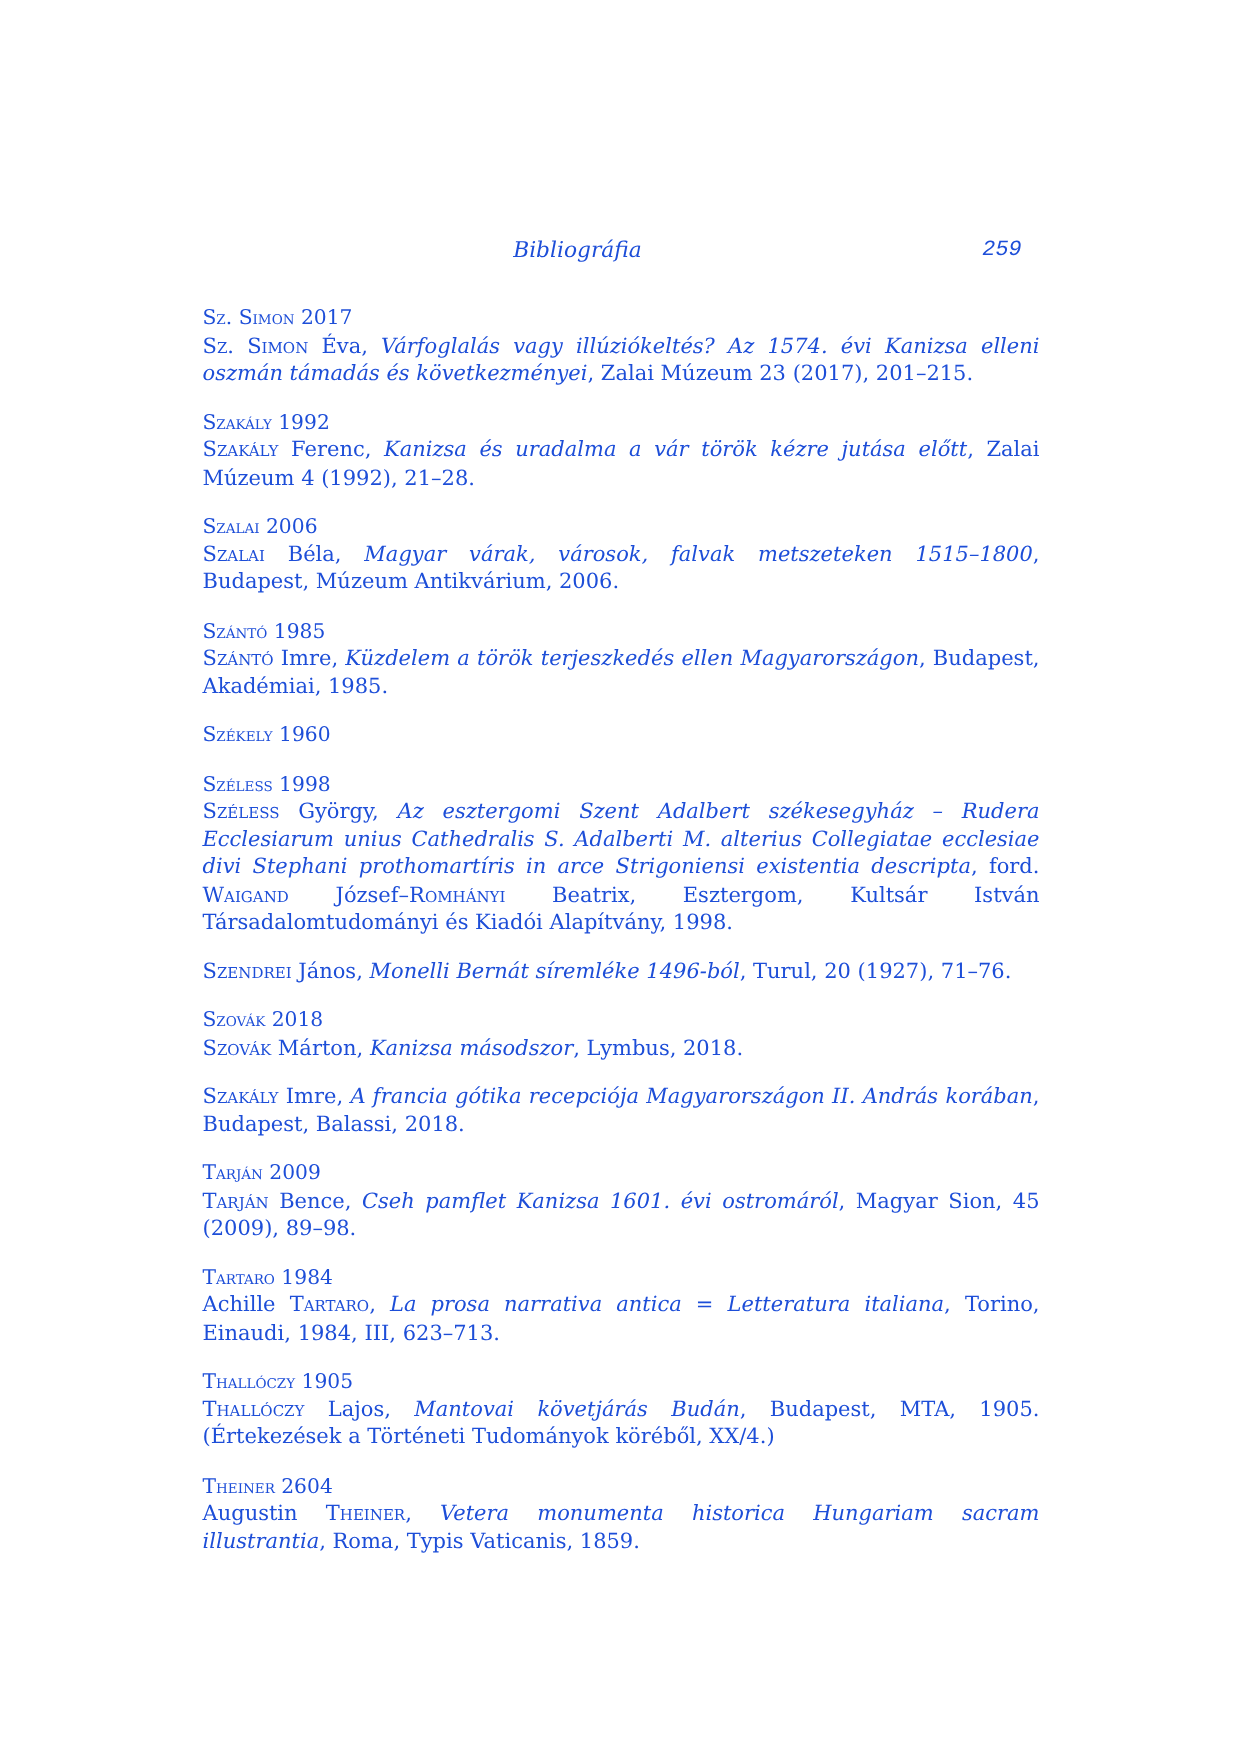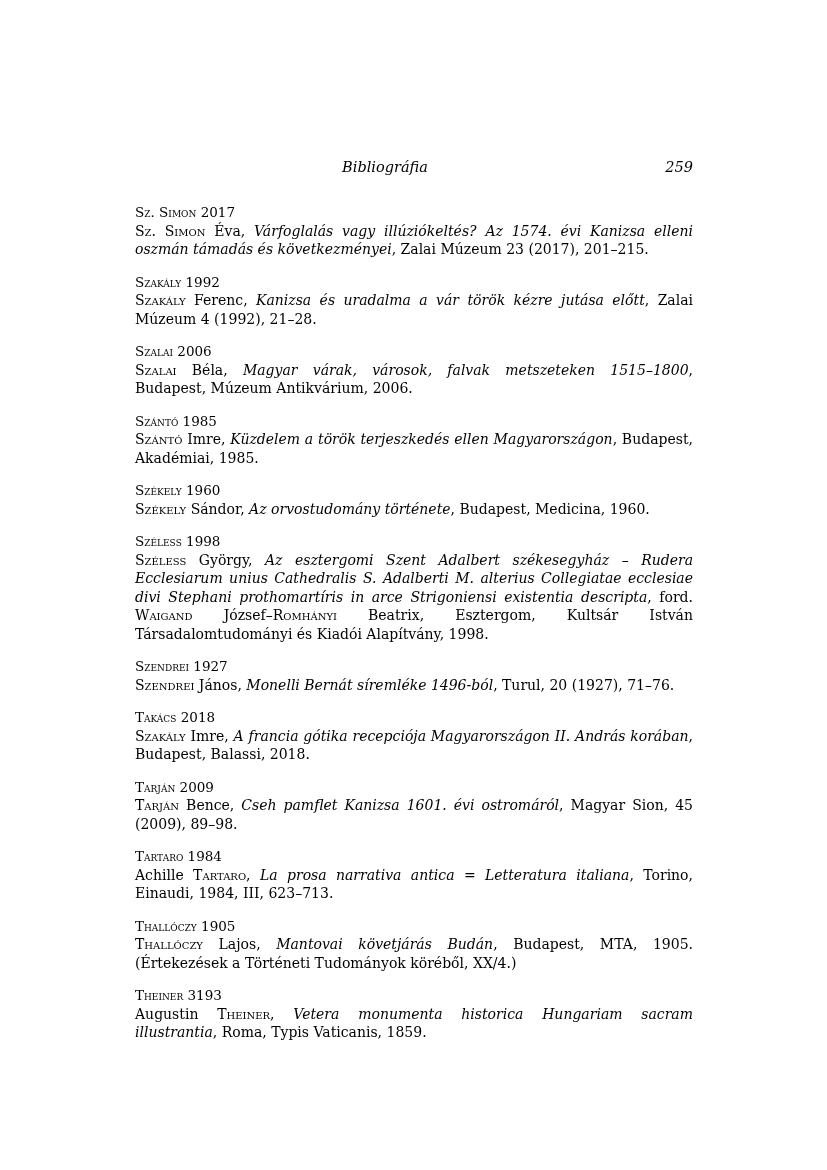--- a/index.html
+++ b/index.html
@@ -7,21 +7,21 @@
     padding: 0;
     background: #ffffff;
   }
   .sheet {
     position: relative;
     width: 827px;
     height: 1170px;
     background: #ffffff;
     overflow: hidden;
     font-family: "DejaVu Serif", serif;
-    color: #000000;
+    color: #1d4ed8;
   }
   .content {
     position: absolute;
     left: 135px;
     top: 158px;
     width: 558px;
   }
   .page-header {
     position: relative;
     text-align: center;
@@ -29,22 +29,23 @@
     font-size: 14.5px;
     line-height: 19px;
     margin: 0 0 26px 0;
   }
   .running-title {
     position: relative;
     left: -29px;
   }
   .page-number {
     position: absolute;
-    right: 0;
+    right: 12px;
     top: 0;
+    font-family: Liberation Mono, monospace;
   }
   .bib-list { display: block; }
   .entry {
     margin: 14px 0 10px 0;
   }
   .entry-label {
     font-variant: small-caps;
     font-weight: 400;
     font-size: 13.5px;
     line-height: 18.5px;
@@ -80,45 +81,46 @@
         <article class="entry">
           <h2 class="entry-label">Szalai 2006</h2>
           <p class="entry-body"><span class="sc">Szalai</span><span class=""> Béla, </span><span class="it">Magyar várak, városok, falvak metszeteken 1515–1800</span><span class="">, Budapest, Múzeum Antikvárium, 2006.</span></p>
         </article>
         <article class="entry">
           <h2 class="entry-label">Szántó 1985</h2>
           <p class="entry-body"><span class="sc">Szántó</span><span class=""> Imre, </span><span class="it">Küzdelem a török terjeszkedés ellen Magyarországon</span><span class="">, Budapest, Akadémiai, 1985.</span></p>
         </article>
         <article class="entry">
           <h2 class="entry-label">Székely 1960</h2>
-          <p class="entry-body"><span class="sc">Székely</span><span class=""> Sándor, </span><span class="it">Az orvostudomány története</span><span class="">, Budapest, Medicina, 1960.</span></p>
         </article>
         <article class="entry">
           <h2 class="entry-label">Széless 1998</h2>
           <p class="entry-body"><span class="sc">Széless</span><span class=""> György, </span><span class="it">Az esztergomi Szent Adalbert székesegyház – Rudera Ecclesiarum unius Cathedralis S. Adalberti M. alterius Collegiatae ecclesiae divi Stephani prothomartíris in arce Strigoniensi existentia descripta</span><span class="">, ford. </span><span class="sc">Waigand</span><span class=""> József–</span><span class="sc">Romhányi</span><span class=""> Beatrix, Esztergom, Kultsár István Társadalomtudományi és Kiadói Alapítvány, 1998.</span></p>
         </article>
         <article class="entry">
-          <h2 class="entry-label">Szendrei 1927</h2>
           <p class="entry-body"><span class="sc">Szendrei</span><span class=""> János, </span><span class="it">Monelli Bernát síremléke 1496-ból</span><span class="">, Turul, 20 (1927), 71–76.</span></p>
         </article>
         <article class="entry">
-          <h2 class="entry-label">Takács 2018</h2>
+          <h2 class="entry-label">Szovák 2018</h2>
+          <p class="entry-body"><span class="sc">Szovák</span><span class=""> Márton, </span><span class="it">Kanizsa másodszor</span><span class="">, Lymbus, 2018.</span></p>
+        </article>
+        <article class="entry">
           <p class="entry-body"><span class="sc">Szakály</span><span class=""> Imre, </span><span class="it">A francia gótika recepciója Magyarországon II. András korában</span><span class="">, Budapest, Balassi, 2018.</span></p>
         </article>
         <article class="entry">
           <h2 class="entry-label">Tarján 2009</h2>
           <p class="entry-body"><span class="sc">Tarján</span><span class=""> Bence, </span><span class="it">Cseh pamflet Kanizsa 1601. évi ostromáról</span><span class="">, Magyar Sion, 45 (2009), 89–98.</span></p>
         </article>
         <article class="entry">
           <h2 class="entry-label">Tartaro 1984</h2>
           <p class="entry-body"><span class="">Achille </span><span class="sc">Tartaro</span><span class="">, </span><span class="it">La prosa narrativa antica = Letteratura italiana</span><span class="">, Torino, Einaudi, 1984, III, 623–713.</span></p>
         </article>
         <article class="entry">
           <h2 class="entry-label">Thallóczy 1905</h2>
           <p class="entry-body"><span class="sc">Thallóczy</span><span class=""> Lajos, </span><span class="it">Mantovai követjárás Budán</span><span class="">, Budapest, MTA, 1905. (Értekezések a Történeti Tudományok köréből, XX/4.)</span></p>
         </article>
         <article class="entry">
-          <h2 class="entry-label">Theiner 3193</h2>
+          <h2 class="entry-label">Theiner 2604</h2>
           <p class="entry-body"><span class="">Augustin </span><span class="sc">Theiner</span><span class="">, </span><span class="it">Vetera monumenta historica Hungariam sacram illustrantia</span><span class="">, Roma, Typis Vaticanis, 1859.</span></p>
         </article>
       </main>
   </div>
 </div>
 
 </body></html>

